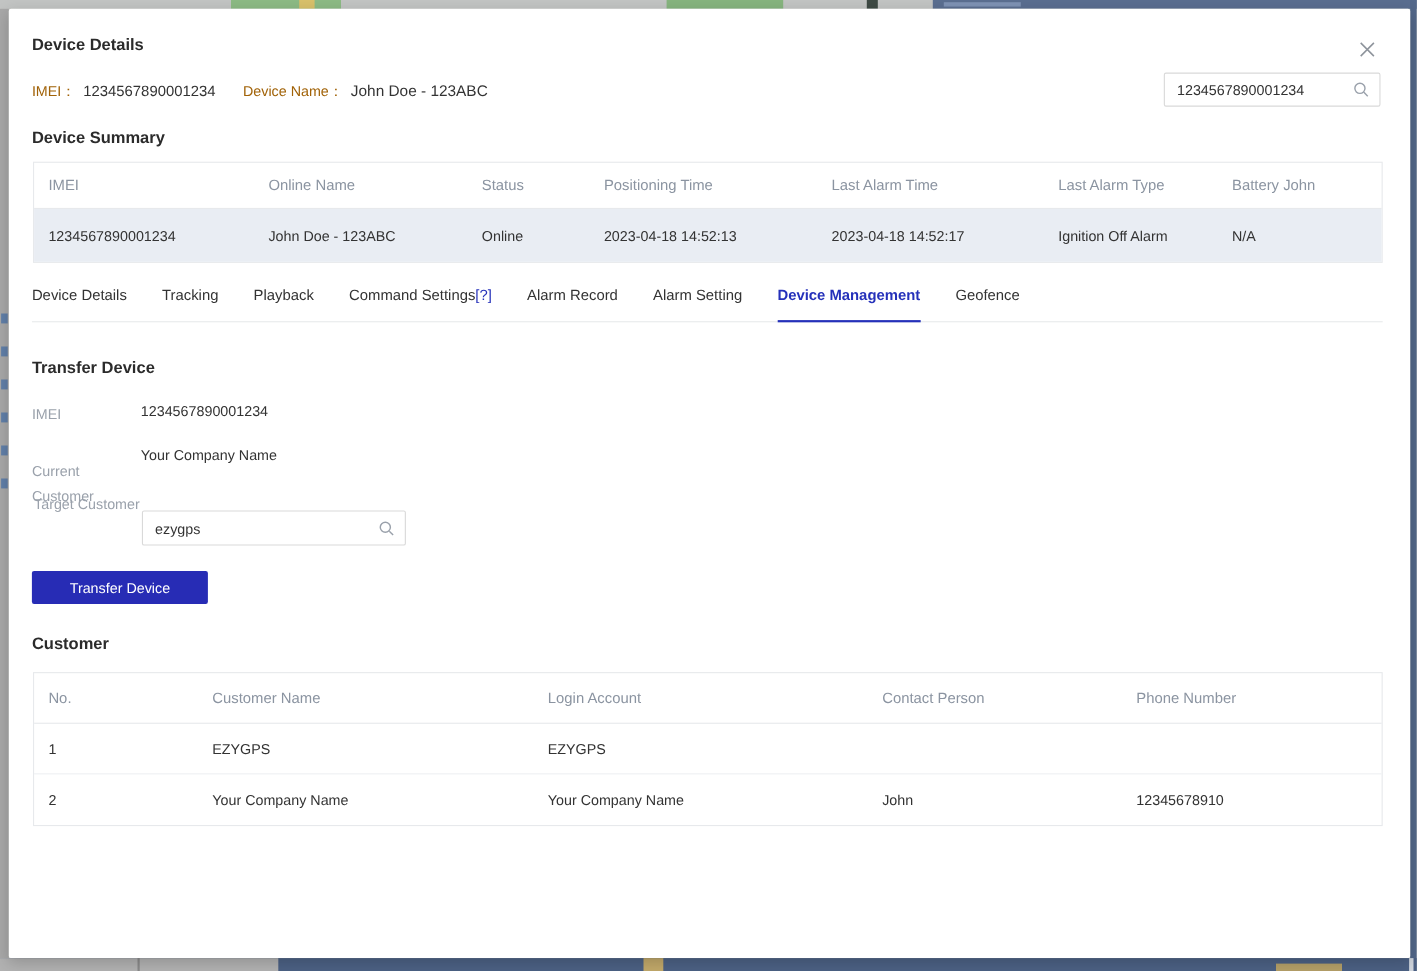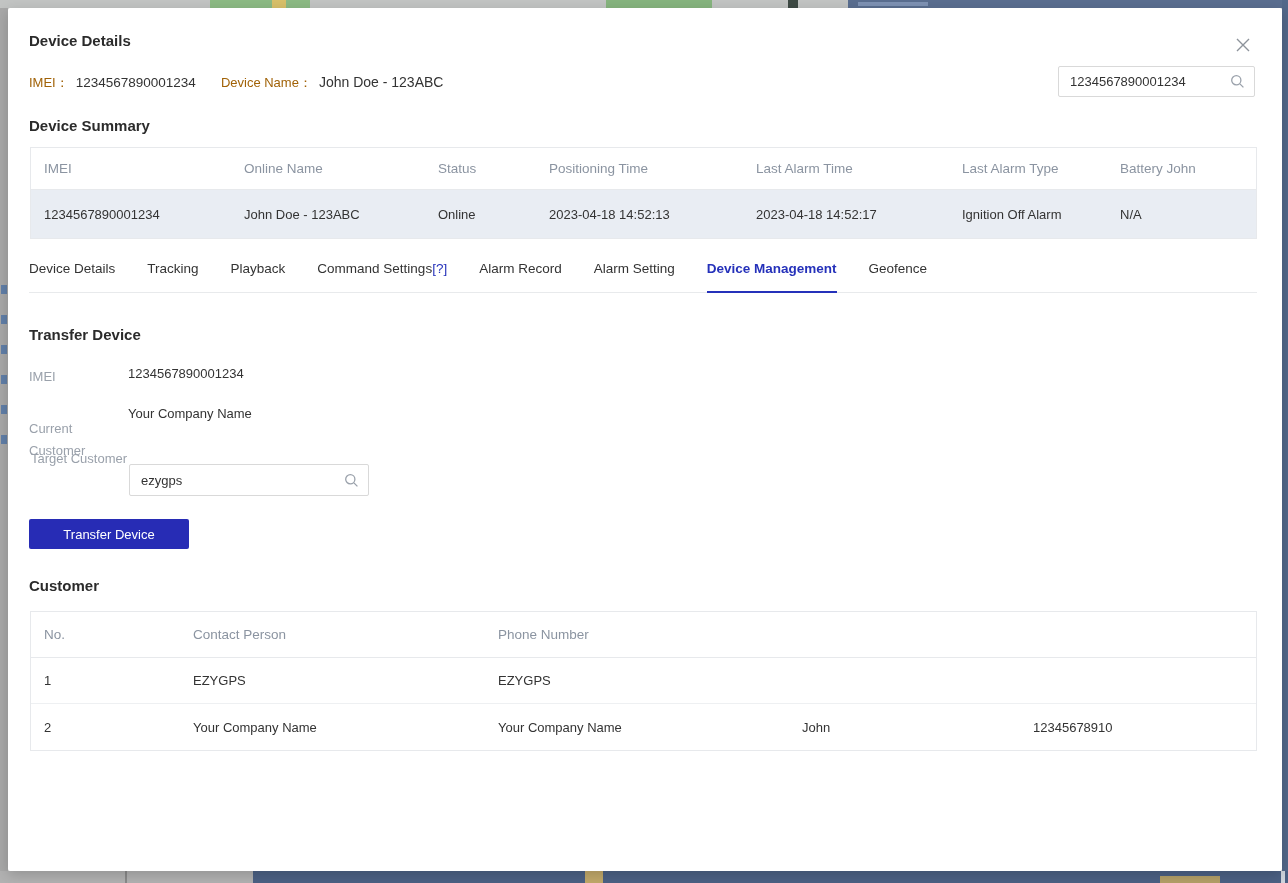--- a/index.html
+++ b/index.html
@@ -180,20 +180,22 @@
     </span>
   </div>
 
   <button class="btn-primary">Transfer Device</button>
 
   <div class="m-h2" style="top:569px;">Customer</div>
 
   <div class="table customer-table" style="top:603px;">
     <div class="trow thead customer-grid">
       <div class="tcell">No.</div>
+      <div class="tcell">Customer Name</div>
+      <div class="tcell">Login Account</div>
       <div class="tcell">Contact Person</div>
       <div class="tcell">Phone Number</div>
     </div>
     <div class="trow tdata customer-grid">
       <div class="tcell">1</div>
       <div class="tcell">EZYGPS</div>
       <div class="tcell">EZYGPS</div>
       <div class="tcell"></div>
       <div class="tcell"></div>
     </div>

